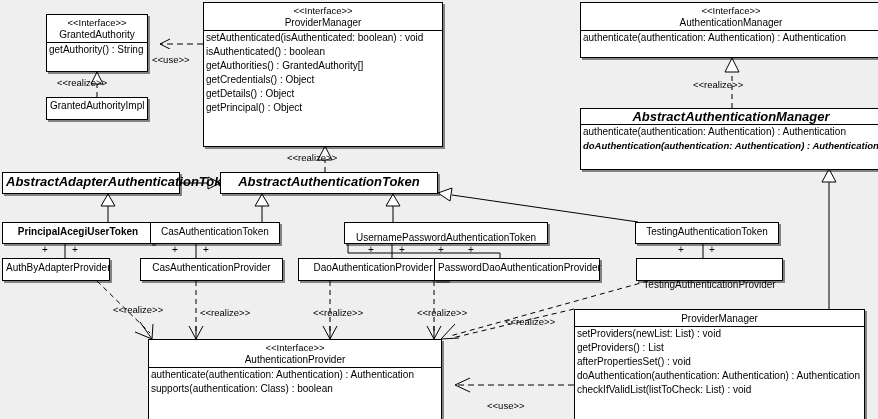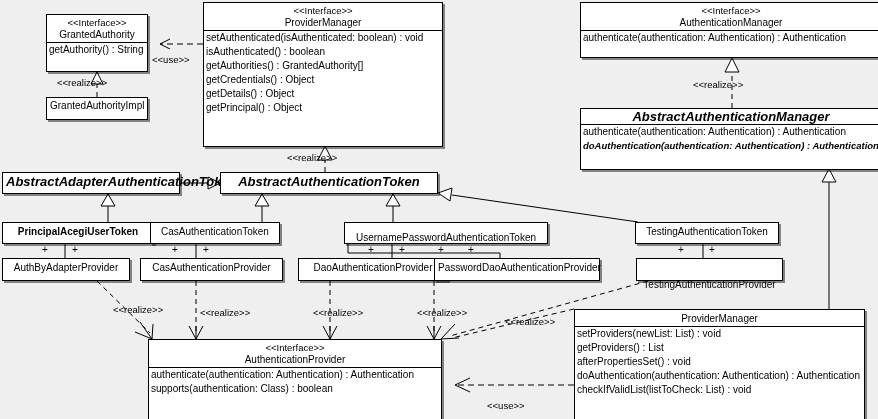--- a/index.html
+++ b/index.html
@@ -228,21 +228,21 @@
   </div>
 
   <div class="uml-box" style="left:344px; top:222px; width:204px; height:22px;">
     <div class="hdr plain" style="padding-top:9px;">UsernamePasswordAuthenticationToken</div>
   </div>
 
   <div class="uml-box" style="left:635px; top:222px; width:144px; height:22px;">
     <div class="hdr plain" style="padding-top:3px;">TestingAuthenticationToken</div>
   </div>
 
-  <div class="uml-box" style="left:2px; top:258px; width:128px; height:23px;">
+  <div class="uml-box" style="left:2px; top:258px; width:108px; height:23px;">
     <div class="hdr plain" style="padding-top:3px;">AuthByAdapterProvider</div>
   </div>
 
   <div class="uml-box" style="left:140px; top:258px; width:143px; height:23px;">
     <div class="hdr plain" style="padding-top:3px;">CasAuthenticationProvider</div>
   </div>
 
   <div class="uml-box" style="left:298px; top:258px; width:150px; height:23px;">
     <div class="hdr plain" style="padding-top:3px;">DaoAuthenticationProvider</div>
   </div>

